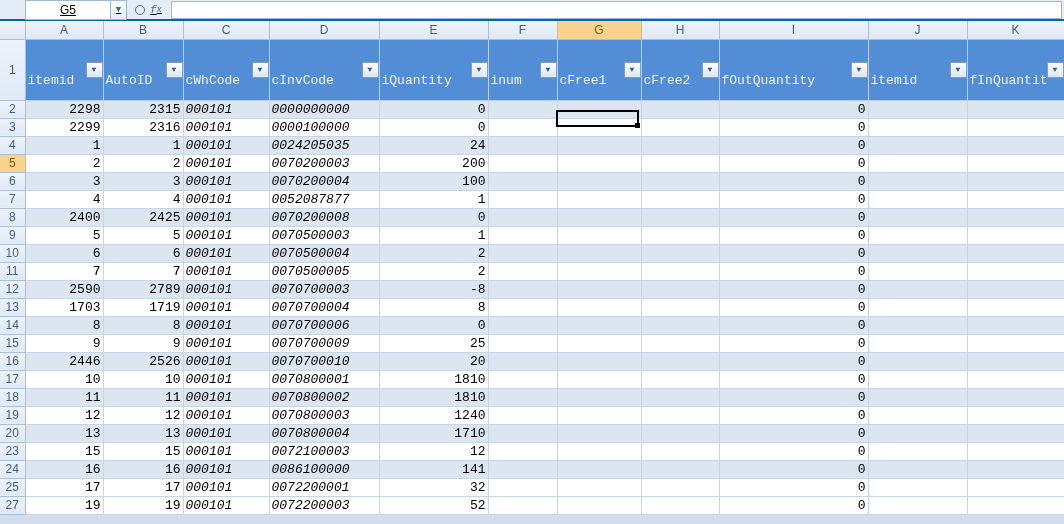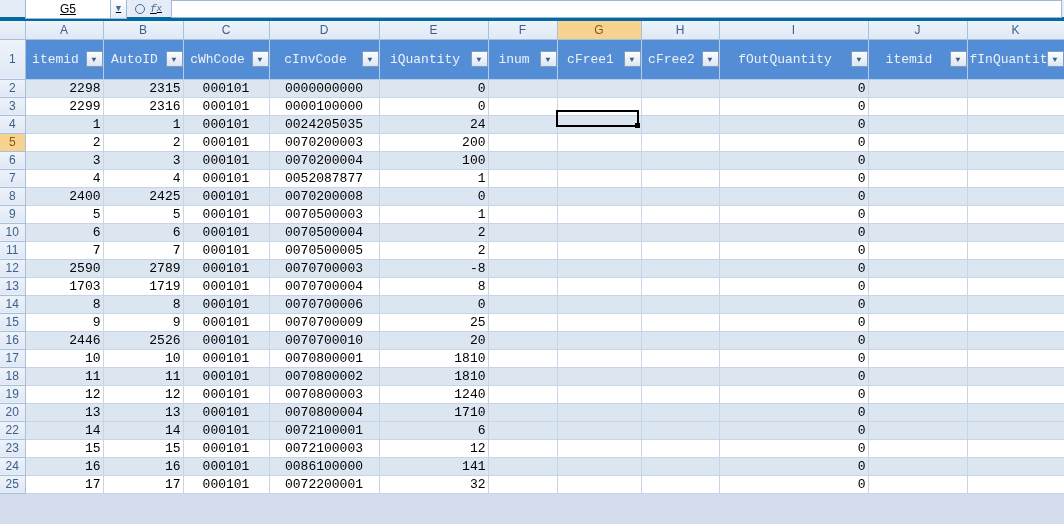--- a/index.html
+++ b/index.html
@@ -9,21 +9,21 @@
     background: #d4dded;
     overflow: hidden;
     width: 1064px;
     height: 524px;
   }
   .toolbar {
     display: flex;
     align-items: center;
     height: 21px;
     background: #e4ecf7;
-    border-bottom: 4px solid #0369a1;
+    border-bottom: 2px solid #0369a1;
     text-decoration: underline;
   }
   .namebox-wrap {
     width: 102px;
     height: 20px;
     display: flex;
     align-items: center;
     background: #fff;
     border: 1px solid #9db8d9;
     margin-left: 25px;
@@ -116,34 +116,34 @@
     background:#538dd5;
     color:#ecf1f9;
     padding:0;
     position:relative;
     border-right:1px solid #b8cde8;
     border-bottom:1px solid #b8cde8;
   }
   .fh {
     display:flex; align-items:center; height:100%;
   }
-  .fh-label { flex:1; text-align:center; padding:12px 2px; overflow:hidden; }
+  .fh-label { flex:1; text-align:left; padding:12px 2px; overflow:hidden;margin-top:21px; }
   .fh-dd {
     width:17px; height:16px;
     background:linear-gradient(#fdfefe,#dbe5f1);
     border:1px solid #7e9cc0;
     display:flex;align-items:center;justify-content:center;
     color:#3d5f87;font-size:8px;
     margin-right:0px;
   }
   .fh-dd::after{content:"▼";}
 
   
   td.cell { text-align:right; color:#000; }
-  td.cell.text { text-align:center; }
+  td.cell.text { text-align:left;font-style:italic; }
   tr.band td.cell { background:#dce6f1; }
   tr.noband td.cell { background:#ffffff; }
 
   
   .active-cell {
     position:absolute;
     border:2px solid #000;
     pointer-events:none;
     z-index:5;
   }
@@ -547,34 +547,20 @@
           <td class="cell text">000101</td>
           <td class="cell text">0070800004</td>
           <td class="cell">1710</td>
           <td class="cell"></td>
           <td class="cell"></td>
           <td class="cell"></td>
           <td class="cell">0</td>
           <td class="cell"></td>
           <td class="cell"></td>
         </tr>
-        <tr class="band">
-          <td class="rownum">22</td>
-          <td class="cell">14</td>
-          <td class="cell">14</td>
-          <td class="cell text">000101</td>
-          <td class="cell text">0072100001</td>
-          <td class="cell">6</td>
-          <td class="cell"></td>
-          <td class="cell"></td>
-          <td class="cell"></td>
-          <td class="cell">0</td>
-          <td class="cell"></td>
-          <td class="cell"></td>
-        </tr>
         <tr class="noband">
           <td class="rownum">23</td>
           <td class="cell">15</td>
           <td class="cell">15</td>
           <td class="cell text">000101</td>
           <td class="cell text">0072100003</td>
           <td class="cell">12</td>
           <td class="cell"></td>
           <td class="cell"></td>
           <td class="cell"></td>
@@ -596,20 +582,34 @@
           <td class="cell"></td>
           <td class="cell"></td>
         </tr>
         <tr class="noband">
           <td class="rownum">25</td>
           <td class="cell">17</td>
           <td class="cell">17</td>
           <td class="cell text">000101</td>
           <td class="cell text">0072200001</td>
           <td class="cell">32</td>
+          <td class="cell"></td>
+          <td class="cell"></td>
+          <td class="cell"></td>
+          <td class="cell">0</td>
+          <td class="cell"></td>
+          <td class="cell"></td>
+        </tr>
+        <tr class="noband">
+          <td class="rownum">27</td>
+          <td class="cell">19</td>
+          <td class="cell">19</td>
+          <td class="cell text">000101</td>
+          <td class="cell text">0072200003</td>
+          <td class="cell">52</td>
           <td class="cell"></td>
           <td class="cell"></td>
           <td class="cell"></td>
           <td class="cell">0</td>
           <td class="cell"></td>
           <td class="cell"></td>
         </tr>
       </tbody>
   </table>
   <div class="active-cell" id="active-rect" style="left: 556px; top: 89px; width: 83px; height: 17px;"></div>

